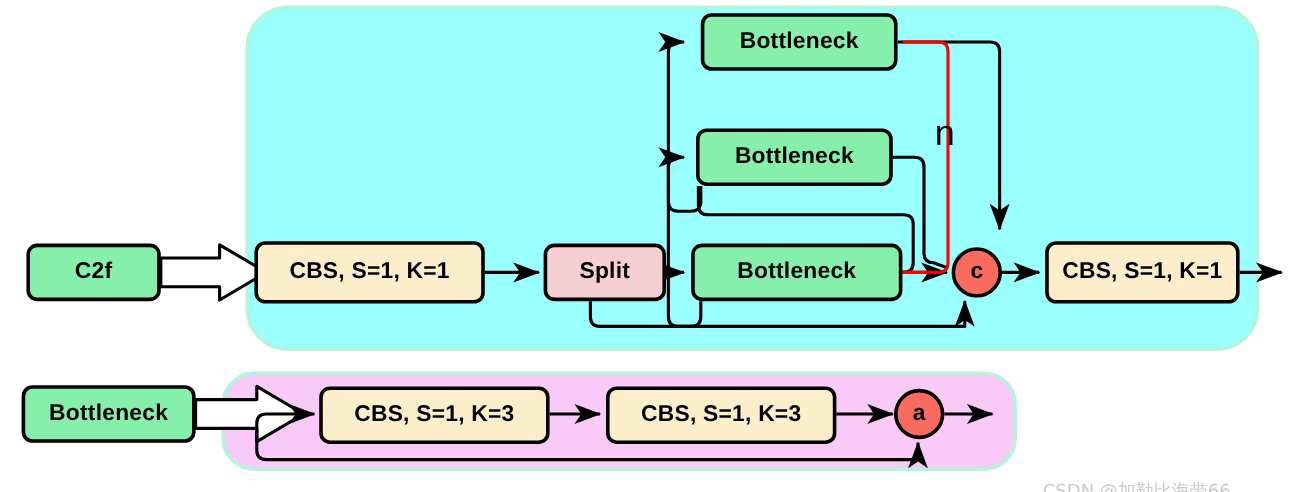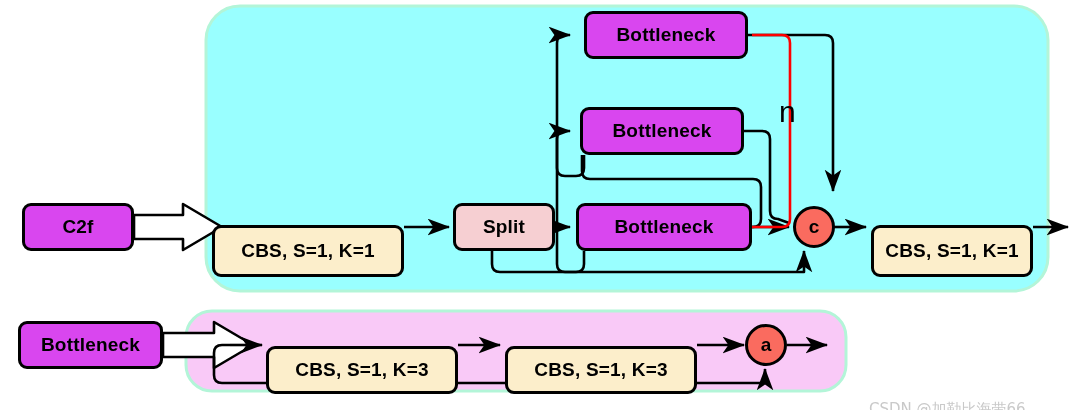--- a/index.html
+++ b/index.html
@@ -25,22 +25,22 @@
     border: 3px solid #000000;
     border-radius: 9px;
     display: flex;
     align-items: center;
     justify-content: center;
     font-weight: bold;
     color: #000000;
     letter-spacing: 0.2px;
     white-space: nowrap;
   }
-  .node-green { background: #d946ef; }
-  .node-cream { background: #fceecb; margin-top: 24px; }
+  .node-green { background: #86efac; }
+  .node-cream { background: #fceecb; }
   .node-pink  { background: #f6cfd2; }
 
   .circle-node {
     position: absolute;
     box-sizing: border-box;
     border: 3px solid #000000;
     border-radius: 50%;
     background: #fa6b5f;
     display: flex;
     align-items: center;

